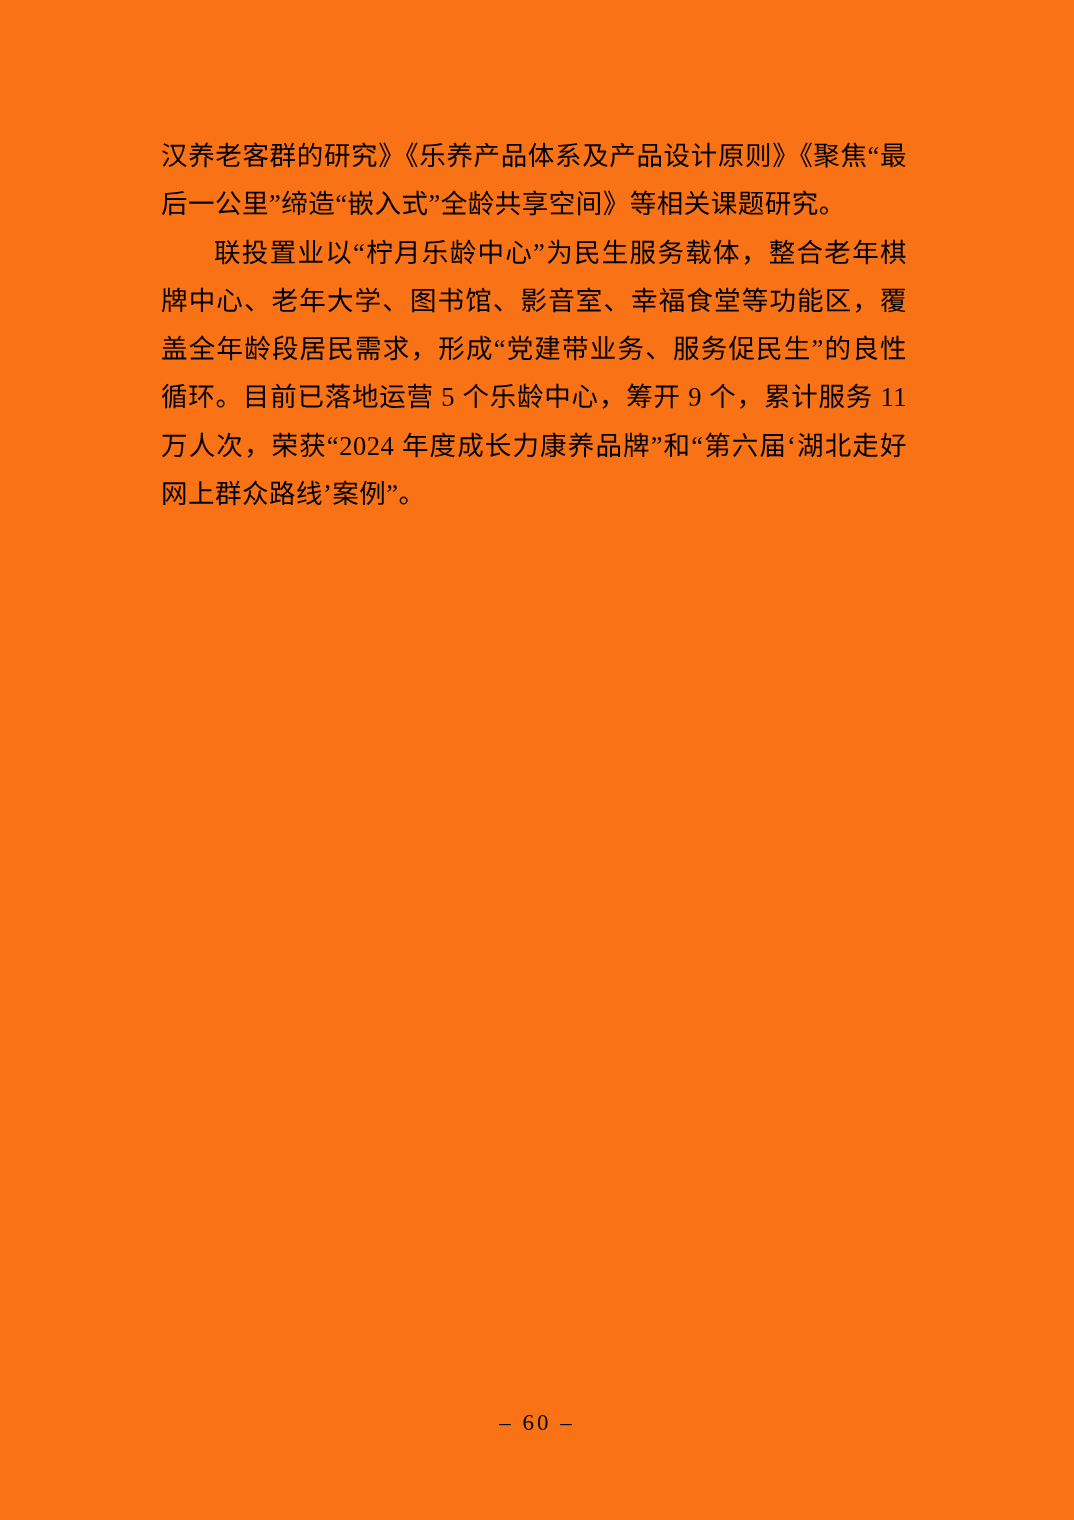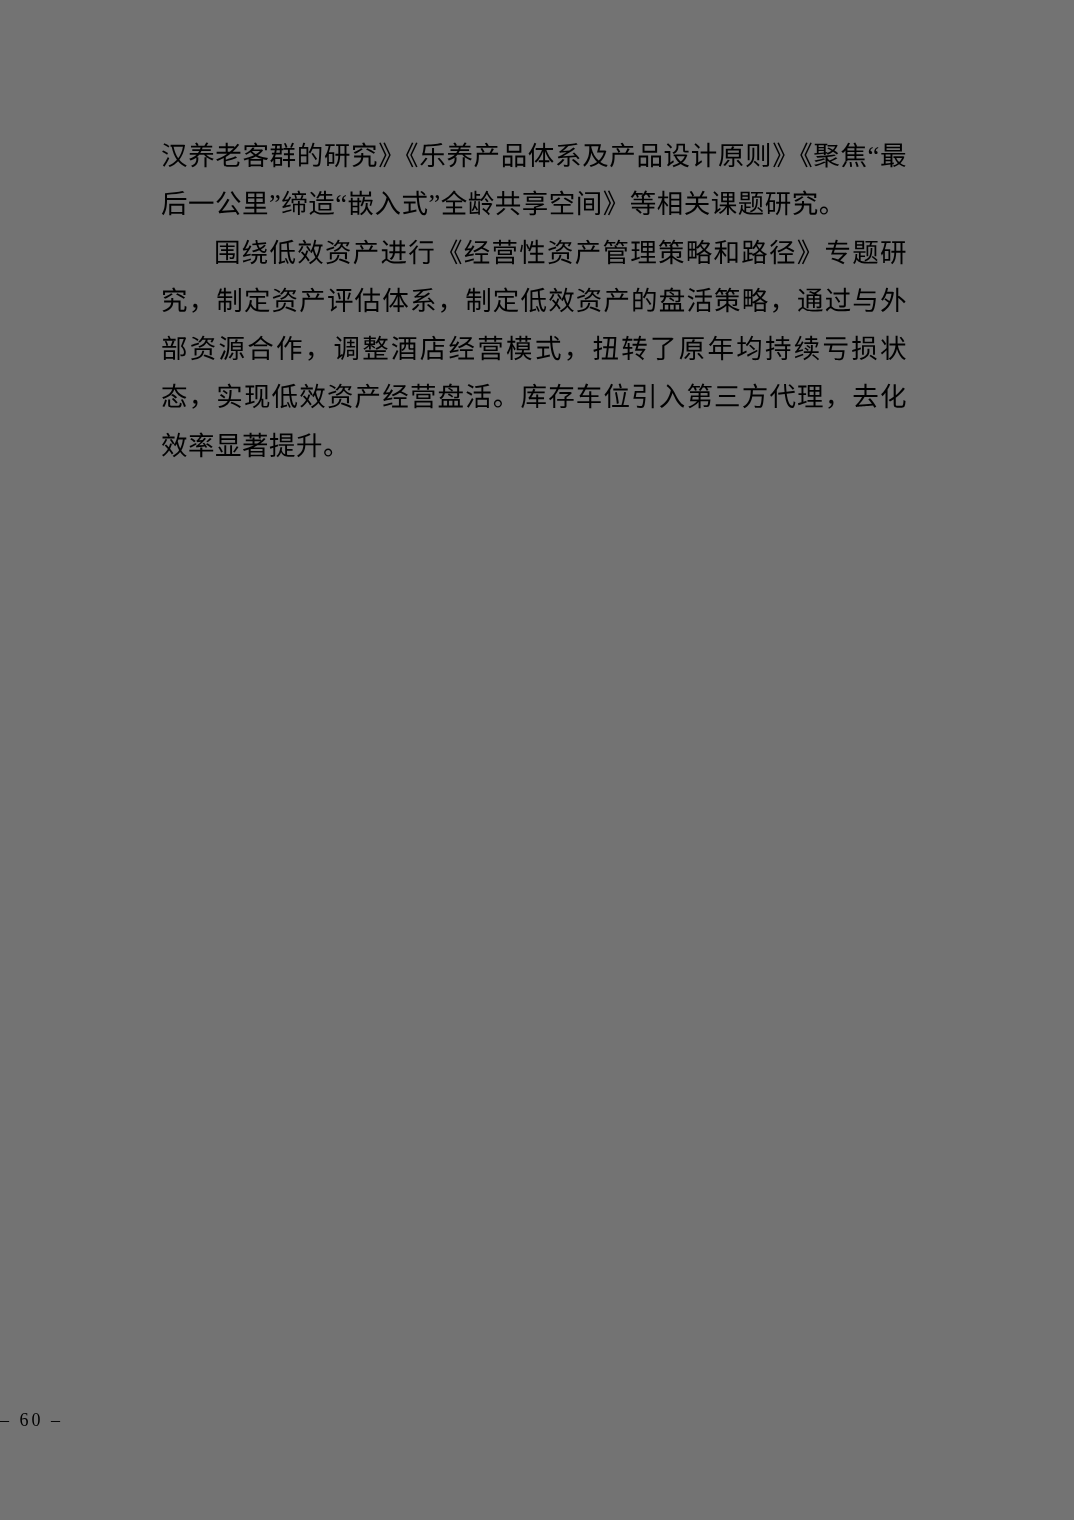--- a/index.html
+++ b/index.html
@@ -5,21 +5,21 @@
   html, body {
     margin: 0;
     padding: 0;
     background: #e8e8e8;
   }
   .page {
     position: relative;
     width: 1074px;
     height: 1520px;
     margin: 0 auto;
-    background: #737373;
+    background: #f97316;
     overflow: hidden;
     font-family: "Liberation Serif", "DejaVu Serif", serif;
     color: #000000;
   }
   .doc-text {
     position: absolute;
     left: 161px;
     top: 132px;
     width: 746px;
     font-size: 26.5px;
@@ -35,28 +35,28 @@
     font-weight: 400;
   }
   .doc-text p.no-indent {
     text-indent: 0;
   }
   .page-footer {
     position: absolute;
     left: 0;
     top: 1410px;
     width: 100%;
-    text-align: left;
-    font-size: 18px;
+    text-align: center;
+    font-size: 23px;
     letter-spacing: 3px;
     color: #000000;
   }
 </style>
 </head>
 <body>
 
 <div class="page">
   <div class="doc-text">
       <p class="no-indent">汉养老客群的研究》《乐养产品体系及产品设计原则》《聚焦“最后一公里”缔造“嵌入式”全龄共享空间》等相关课题研究。</p>
-      <p>围绕低效资产进行《经营性资产管理策略和路径》专题研究，制定资产评估体系，制定低效资产的盘活策略，通过与外部资源合作，调整酒店经营模式，扭转了原年均持续亏损状态，实现低效资产经营盘活。库存车位引入第三方代理，去化效率显著提升。</p>
+      <p>联投置业以“柠月乐龄中心”为民生服务载体，整合老年棋牌中心、老年大学、图书馆、影音室、幸福食堂等功能区，覆盖全年龄段居民需求，形成“党建带业务、服务促民生”的良性循环。目前已落地运营 5 个乐龄中心，筹开 9 个，累计服务 11 万人次，荣获“2024 年度成长力康养品牌”和“第六届‘湖北走好网上群众路线’案例”。</p>
     </div>
   <div class="page-footer">–  60  –</div>
 </div>
 
 </body></html>

